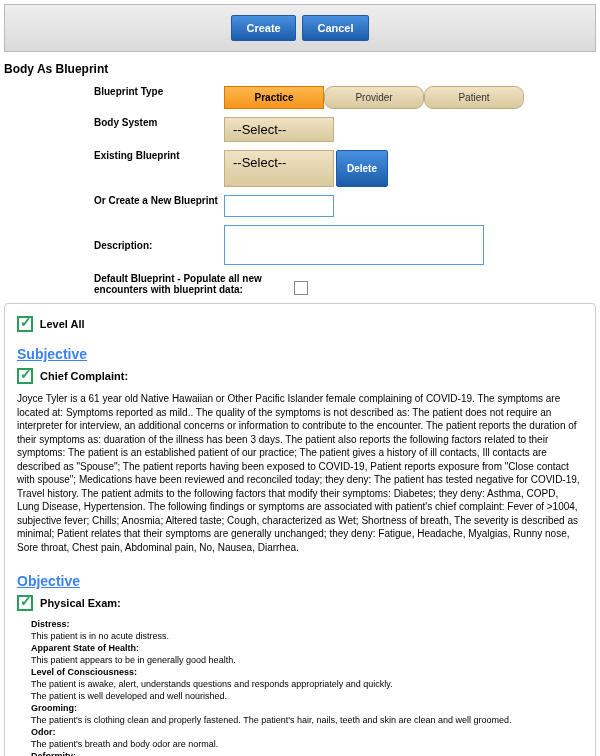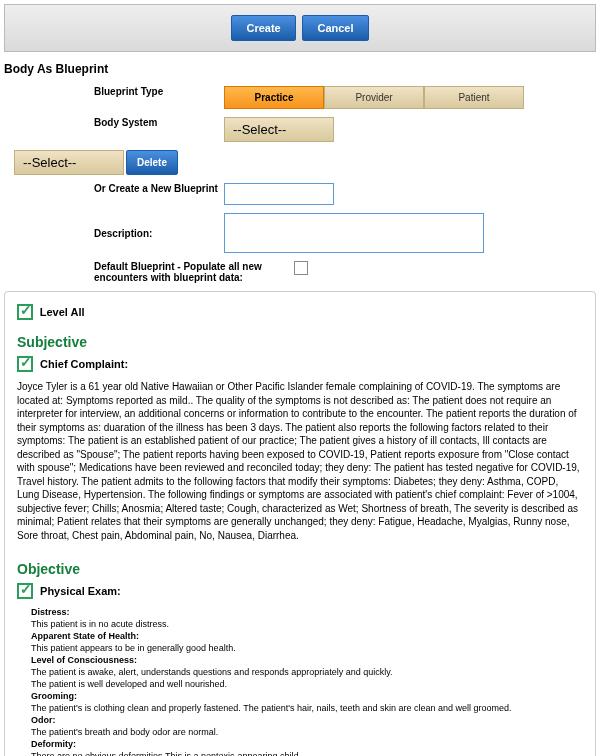--- a/index.html
+++ b/index.html
@@ -1,33 +1,33 @@
 <!DOCTYPE html>
 <html><head>
 <meta charset="utf-8">
 <style>
 * { box-sizing: border-box; margin: 0; padding: 0; }
 body { font-family: Arial, Helvetica, sans-serif; font-size: 10px; background: #fff; color: #000; padding: 4px; }
 .topbar { background: linear-gradient(#eeeeee, #dadada); border: 1px solid #bbb; padding: 10px; text-align: center; margin-bottom: 10px; }
 .btn { display: inline-block; padding: 6px 14px; font-size: 11px; font-weight: bold; color: #fff; border: 1px solid #1a5ca8; border-radius: 2px; background: linear-gradient(#4a90e2, #1a5ca8); cursor: pointer; margin: 0 2px; }
 .seg { display: inline-block; padding: 5px 0; width: 100px; text-align: center; font-size: 10px; font-weight: bold; border: 1px solid #c0b080; }
 .seg-active { background: linear-gradient(#ffb84d, #f7941d); border-color: #d97a00; color: #000; }
-.seg-inactive { background: linear-gradient(#f0e2c4, #d9c99e); color: #333; font-weight: normal; }
+.seg-inactive { background: linear-gradient(#f0e2c4, #d9c99e); color: #333; font-weight: normal; border-radius: 9px; }
 .section-title { font-size: 12px; font-weight: bold; margin: 6px 0 10px 0; }
 .form-area { padding: 0 10px; }
 .form-row { display: flex; align-items: flex-start; margin-bottom: 8px; }
 .form-label { width: 130px; font-size: 10px; font-weight: bold; padding-left: 80px; box-sizing: content-box; }
 .select-tan { background: linear-gradient(#f0e2c4, #d9c99e); border: 1px solid #c0b080; padding: 4px 8px; font-size: 13px; width: 110px; display: inline-block; }
 .text-input { border: 1px solid #5b9bd5; padding: 4px; width: 110px; height: 22px; font-size: 10px; }
 .textarea { border: 1px solid #5b9bd5; width: 260px; height: 40px; font-size: 10px; padding: 4px; resize: none; }
 .content-box { border: 1px solid #ccc; border-radius: 4px; padding: 12px; margin-top: 8px; }
 .chk-icon { display: inline-block; width: 16px; height: 16px; background: #fff; border: 2px solid #2a9d5a; position: relative; vertical-align: middle; margin-right: 4px; }
 .chk-icon::after { content: "✓"; color: #2a9d5a; position: absolute; top: -4px; left: 1px; font-size: 14px; font-weight: bold; }
 .chk-icon-empty { display: inline-block; width: 14px; height: 14px; background: #fff; border: 1px solid #888; vertical-align: middle; }
-.h-orange { color: #15803d; font-size: 14px; font-weight: bold; margin: 14px 0 6px 0; }
+.h-orange { color: #3b82f6; font-size: 14px; font-weight: bold; margin: 14px 0 6px 0; text-decoration: underline; }
 .subhead { font-size: 11px; font-weight: bold; margin: 4px 0 8px 0; }
 .para { font-size: 10px; line-height: 1.35; margin-bottom: 19px; }
 .exam-sec { font-size: 10px; font-weight: bold; margin: 8px 0 4px 0; }
 .exam-item { margin-left: 14px; font-size: 9px; margin-bottom: 2px; }
 .exam-item b { font-weight: bold; }
 .controls { display:flex; }
 </style>
 </head>
 <body>
 
@@ -45,34 +45,35 @@
       <div class="seg seg-active">Practice</div>
       <div class="seg seg-inactive">Provider</div>
       <div class="seg seg-inactive">Patient</div>
     </div>
   </div>
   <div class="form-row">
     <div class="form-label">Body System</div>
     <div class="select-tan">--Select--</div>
   </div>
   <div class="form-row">
+    <div class="form-label">Existing Blueprint</div>
     <div class="controls">
       <div class="select-tan">--Select--</div>
-      <button class="btn" style="padding:0 10px;font-size:10px">Delete</button>
+      <button class="btn" style="padding:12px 10px;font-size:10px">Delete</button>
     </div>
   </div>
   <div class="form-row">
     <div class="form-label">Or Create a New Blueprint</div>
     <input class="text-input" type="text" style="">
   </div>
   <div class="form-row" style="align-items:center">
     <div class="form-label">Description:</div>
     <textarea class="textarea" style=""></textarea>
   </div>
-  <div class="form-row" style="align-items:flex-start">
+  <div class="form-row" style="align-items:flex-end">
     <div class="form-label" style="width:200px">Default Blueprint - Populate all new encounters with blueprint data:</div>
     <span class="chk-icon-empty"></span>
   </div>
 </div>
 
 <div class="content-box">
   <div style="margin-bottom:10px">
     <span class="chk-icon"></span>
     <span style="font-weight:bold;font-size:11px;vertical-align:middle">Level All</span>
   </div>

